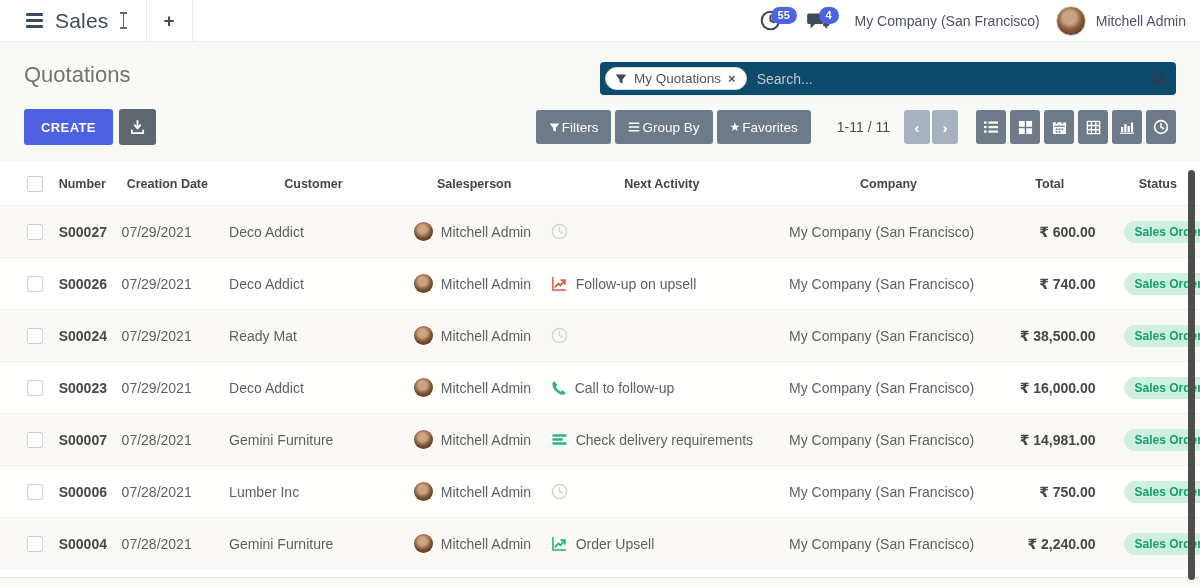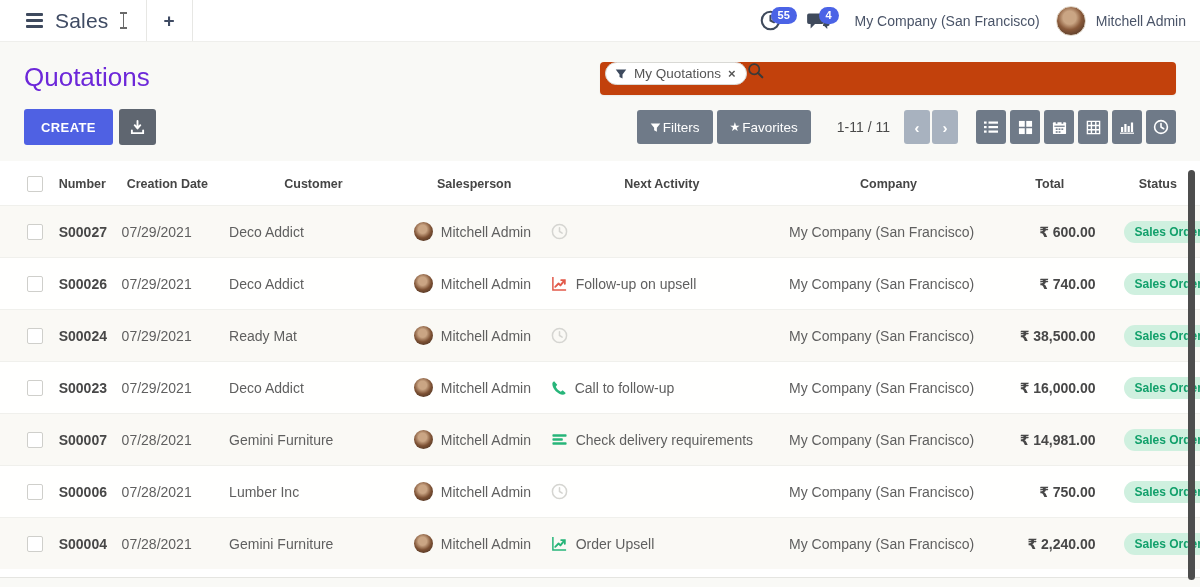--- a/index.html
+++ b/index.html
@@ -28,23 +28,23 @@
     font-size:11px; font-weight:bold; line-height:1; padding:3px 7px; border-radius:9px; }
   .company-name, .user-name { font-size:14px; color:#4a5468; cursor:pointer; }
   .avatar { width:30px; height:30px; border-radius:50%; margin-left:6px;
     background:radial-gradient(circle at 45% 38%, #caa584 0 28%, #8a5a3b 52%, #4a3categ42 70%, #3b2a1e 100%);
     background:radial-gradient(circle at 45% 38%, #caa584 0 28%, #8a5a3b 52%, #3b2a1e 100%);
     border:1px solid #e0d6c8; cursor:pointer; }
 
   
   .cp-row1 { display:flex; justify-content:space-between; align-items:flex-start;
     padding:20px 24px 0 24px; }
-  .page-title { font-size:26px; color:#6d28d9; font-weight:normal; }
-  .searchbar { width:576px; height:33px; background:#c2410c; border-radius:4px;
-    box-shadow:0 1px 2px rgba(0,0,0,.06); display:flex; align-items:flex-start; padding:0 10px 0 5px; }
+  .page-title { font-size:22px; color:#737373; font-weight:normal; }
+  .searchbar { width:576px; height:33px; background:#0c4a6e; border-radius:4px;
+    box-shadow:0 1px 2px rgba(0,0,0,.06); display:flex; align-items:center; padding:0 10px 0 5px; }
   .facet { display:inline-flex; align-items:center; gap:7px; border:1px solid #d9d9d5;
     border-radius:16px; padding:3px 10px 3px 9px; background:#fff; }
   .facet-label { font-size:13.5px; color:#555; white-space:nowrap; }
   .facet-close { font-size:13px; font-weight:bold; color:#555; cursor:pointer; line-height:1; }
   .search-placeholder { flex:1; margin-left:10px; font-size:14px; color:#c9c9c4; }
   .search-glass { cursor:pointer; display:inline-flex; }
 
   .cp-row2 { display:flex; justify-content:space-between; align-items:center;
     padding:14px 24px 0 24px; }
   .left-actions { display:flex; gap:6px; }
@@ -131,20 +131,21 @@
 <div class="cp-row1">
   <div class="page-title">Quotations</div>
   <div class="searchbar">
     <span class="facet">
       <svg width="12" height="12" viewBox="0 0 16 16">
         <path d="M1 2 h14 L10 8.5 V14 l-4 -2 V8.5 Z" fill="#3d4a5e"></path>
       </svg>
       <span class="facet-label">My Quotations</span>
       <span class="facet-close">×</span>
     </span>
+    <span class="search-placeholder">Search...</span>
     <span class="search-glass">
       <svg width="17" height="17" viewBox="0 0 20 20">
         <circle cx="8.5" cy="8.5" r="6" fill="none" stroke="#3a3a3a" stroke-width="2"></circle>
         <path d="M13 13 L18 18" stroke="#3a3a3a" stroke-width="2.4" stroke-linecap="round"></path>
       </svg>
     </span>
   </div>
 </div>
 
 <div class="cp-row2">
@@ -157,20 +158,26 @@
       </svg>
     </button>
   </div>
 
   <div class="right-actions">
     <button class="btn-gray">
       <svg width="11" height="11" viewBox="0 0 16 16">
         <path d="M1 2 h14 L10 8.5 V14 l-4 -2 V8.5 Z" fill="#fff"></path>
       </svg>
       <span>Filters</span>
+    </button>
+    <button class="btn-gray">
+      <svg width="12" height="12" viewBox="0 0 16 16">
+        <path d="M1 3 h14 M1 8 h14 M1 13 h14" stroke="#fff" stroke-width="2.2"></path>
+      </svg>
+      <span>Group By</span>
     </button>
     <button class="btn-gray">
       <span style="font-size:12px;">★</span>
       <span>Favorites</span>
     </button>
 
     <span class="pager-text">1-11 / 11</span>
     <button class="pager-btn">‹</button>
     <button class="pager-btn">›</button>
 

